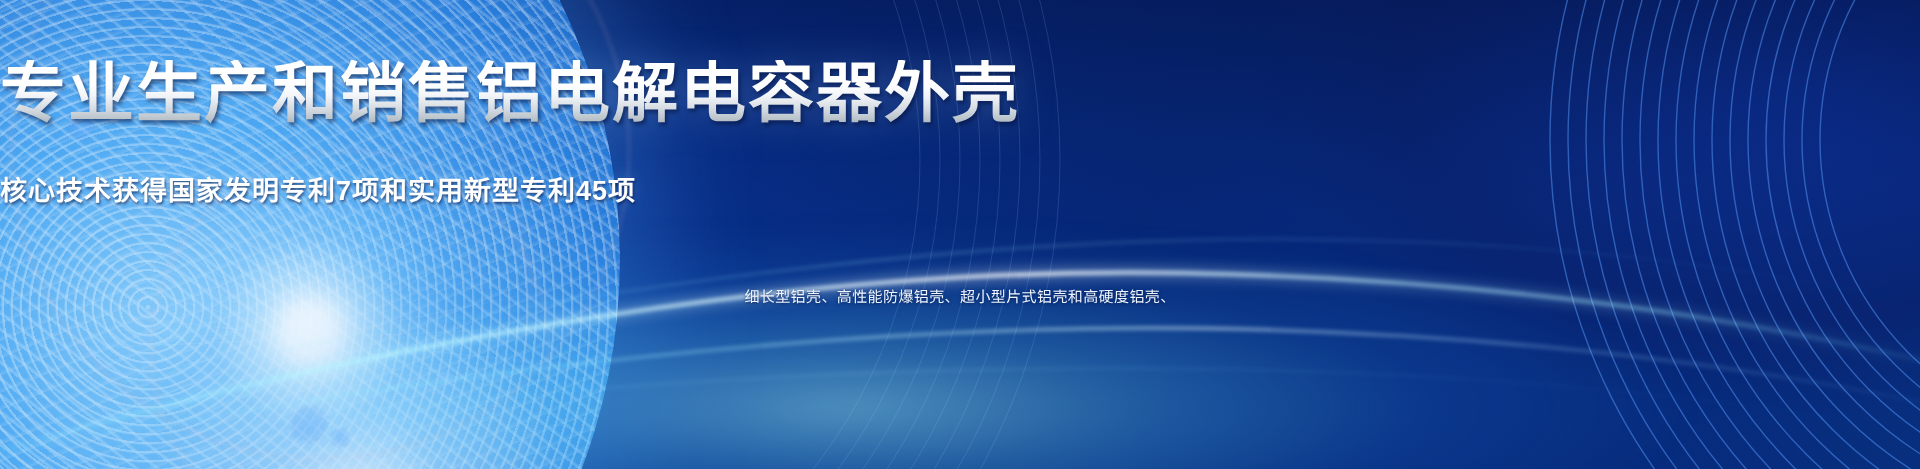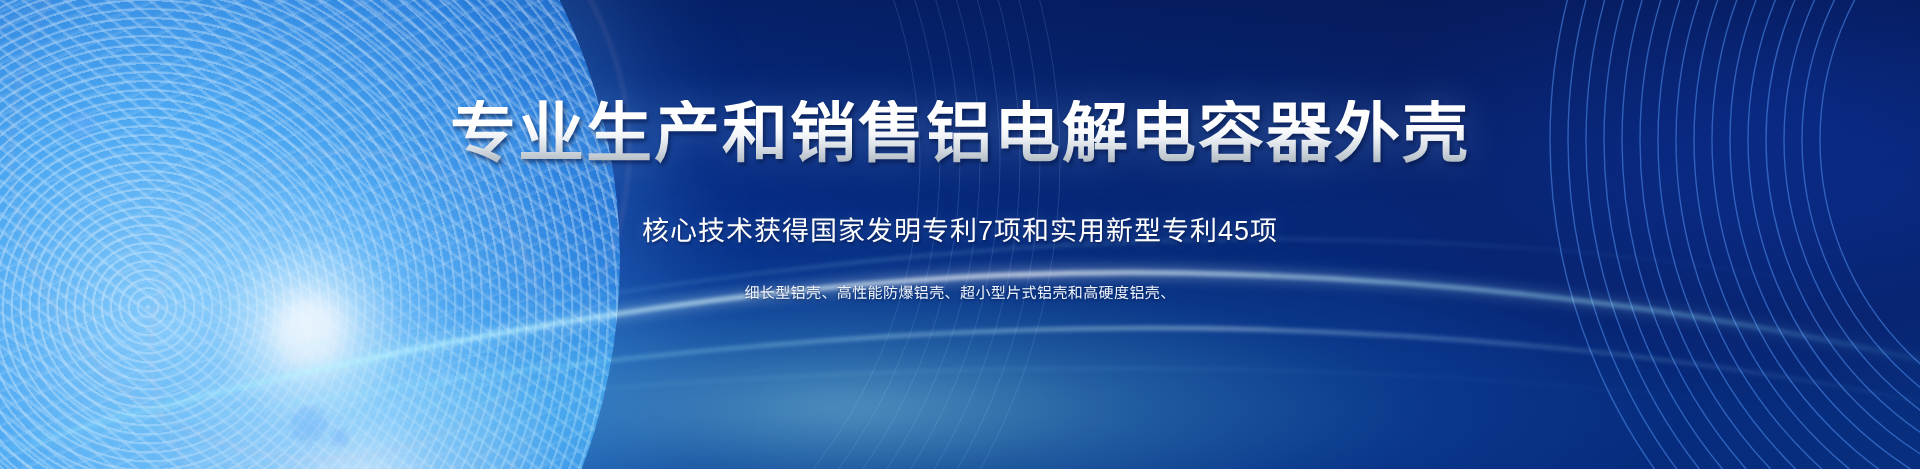--- a/index.html
+++ b/index.html
@@ -115,22 +115,22 @@
     pointer-events:none;
     background:radial-gradient(ellipse 1150px 250px at 44% 44%, rgba(150,245,255,0.50) 0%, rgba(90,210,255,0.30) 26%, rgba(40,150,240,0.14) 50%, rgba(20,90,200,0) 74%);
     filter:blur(10px);
   }
   .swoosh{position:absolute;left:0;bottom:0;width:1920px;height:300px;pointer-events:none;}
 
   
   .content{
     position:relative; z-index:10;
     width:100%; height:100%;
-    display:flex; flex-direction:column; align-items:center;
-    padding-top:100px;
+    display:flex; flex-direction:column; 
+    padding-top:60px;
   }
 
   .headline{
     margin:0;
     font-family:"Liberation Serif","DejaVu Serif",serif;
     font-weight:700;
     font-size:66px;
     line-height:1.04;
     letter-spacing:2px;
     white-space:nowrap;
@@ -138,39 +138,40 @@
     -webkit-background-clip:text;
             background-clip:text;
     color:transparent;
     -webkit-text-fill-color:transparent;
     filter:drop-shadow(2px 3px 2px rgba(2,16,62,0.60)) drop-shadow(0 0 18px rgba(150,205,255,0.25));
   }
 
   .subhead{
     margin:40px 0 0 0;
     font-size:27px;
-    font-weight:400;
+    font-weight:700;
     letter-spacing:1px;
     color:#ffffff;
     white-space:nowrap;
     text-shadow:1px 2px 3px rgba(3,18,66,0.65), 0 0 14px rgba(140,200,255,0.30);
   }
 
   .detail{
     margin-top:30px;
     text-align:center;
     line-height:1.95;
   }
   .detail-line{
     font-size:15px;
     font-weight:400;
     letter-spacing:.4px;
     color:#eef5ff;
     white-space:nowrap;
     text-shadow:0 1px 3px rgba(3,18,66,0.70);
+    margin-top:44px;
   }
 </style>
 </head>
 <body>
 
 <div class="banner">
 
   <div class="bg-navy-right"></div>
   <div class="bg-top-dark"></div>
 

